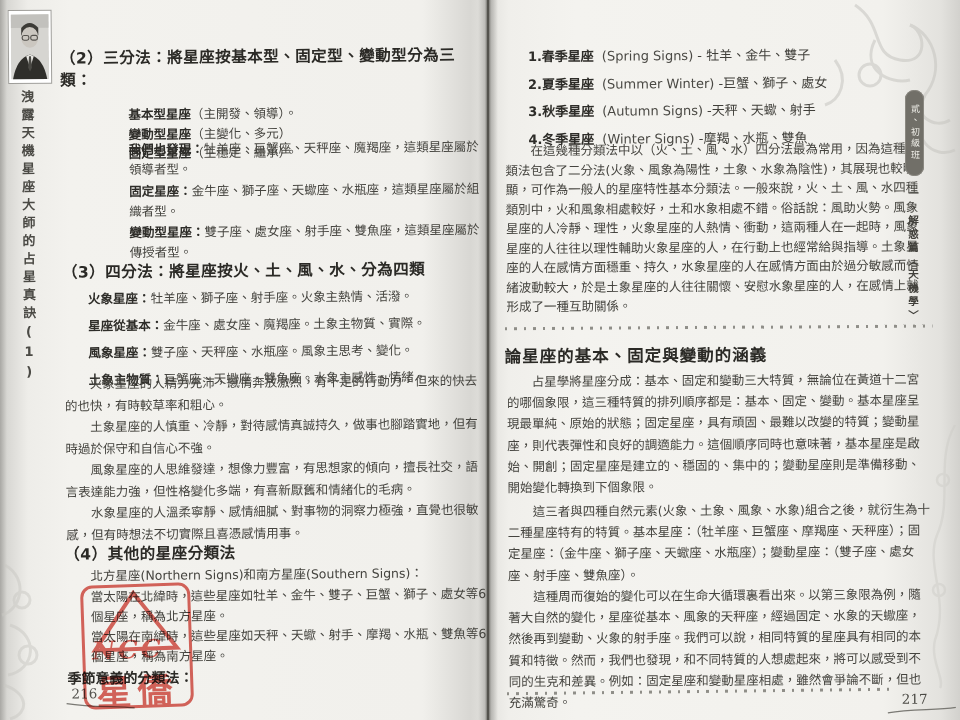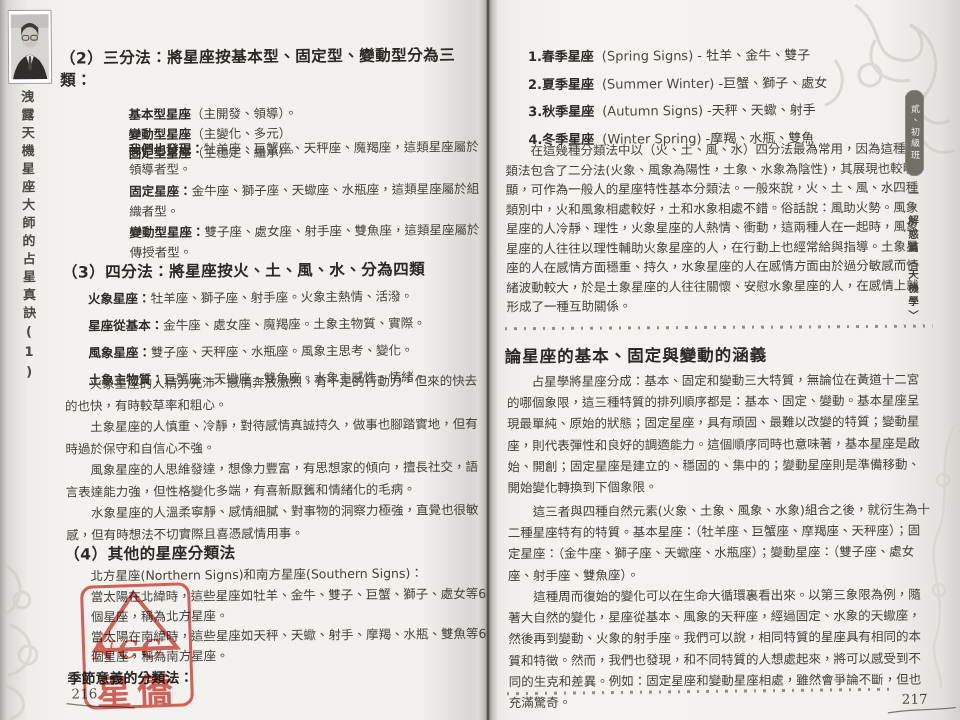--- a/index.html
+++ b/index.html
@@ -196,21 +196,21 @@
         <path d="M1,2 C25,6 50,5 69,7" fill="none" stroke="#7a7974" stroke-width="1.3"></path>
       </svg>
   </div>
 
   <div class="rightpage">
 
     <div class="blk rp-seasons">
       <div><b>1.春季星座</b><span class="en">(Spring Signs)</span><span> - 牡羊、金牛、雙子</span></div>
       <div><b>2.夏季星座</b><span class="en">(Summer Winter)</span><span> -巨蟹、獅子、處女</span></div>
       <div><b>3.秋季星座</b><span class="en">(Autumn Signs)</span><span> -天秤、天蠍、射手</span></div>
-      <div><b>4.冬季星座</b><span class="en">(Winter Spring)</span><span> -摩羯、水瓶、雙魚</span></div>
+      <div><b>4.冬季星座</b><span class="en">(Winter Signs)</span><span> -摩羯、水瓶、雙魚</span></div>
     </div>
 
     <div class="blk rp-intro">在這幾種分類法中以（火、土、風、水）四分法最為常用，因為這種分類法包含了二分法(火象、風象為陽性，土象、水象為陰性)，其展現也較明顯，可作為一般人的星座特性基本分類法。一般來說，火、土、風、水四種類別中，火和風象相處較好，土和水象相處不錯。俗話說：風助火勢。風象星座的人冷靜、理性，火象星座的人熱情、衝動，這兩種人在一起時，風象星座的人往往以理性輔助火象星座的人，在行動上也經常給與指導。土象星座的人在感情方面穩重、持久，水象星座的人在感情方面由於過分敏感而情緒波動較大，於是土象星座的人往往關懷、安慰水象星座的人，在感情上就形成了一種互助關係。</div>
 
     <div class="dotted dot1"></div>
     <div class="blk rp-title">論星座的基本、固定與變動的涵義</div>
     <div class="blk rp-box rp-b1">占星學將星座分成：基本、固定和變動三大特質，無論位在黃道十二宮的哪個象限，這三種特質的排列順序都是：基本、固定、變動。基本星座呈現最單純、原始的狀態；固定星座，具有頑固、最難以改變的特質；變動星座，則代表彈性和良好的調適能力。這個順序同時也意味著，基本星座是啟始、開創；固定星座是建立的、穩固的、集中的；變動星座則是準備移動、開始變化轉換到下個象限。</div>
     <div class="blk rp-box rp-b2">這三者與四種自然元素(火象、土象、風象、水象)組合之後，就衍生為十二種星座特有的特質。基本星座：（牡羊座、巨蟹座、摩羯座、天秤座）；固定星座：（金牛座、獅子座、天蠍座、水瓶座）；變動星座：（雙子座、處女座、射手座、雙魚座）。</div>
     <div class="blk rp-box rp-b3">這種周而復始的變化可以在生命大循環裏看出來。以第三象限為例，隨著大自然的變化，星座從基本、風象的天秤座，經過固定、水象的天蠍座，然後再到變動、火象的射手座。我們可以說，相同特質的星座具有相同的本質和特徵。然而，我們也發現，和不同特質的人想處起來，將可以感受到不同的生克和差異。例如：固定星座和變動星座相處，雖然會爭論不斷，但也充滿驚奇。</div>
     <div class="dotted dot2"></div>

